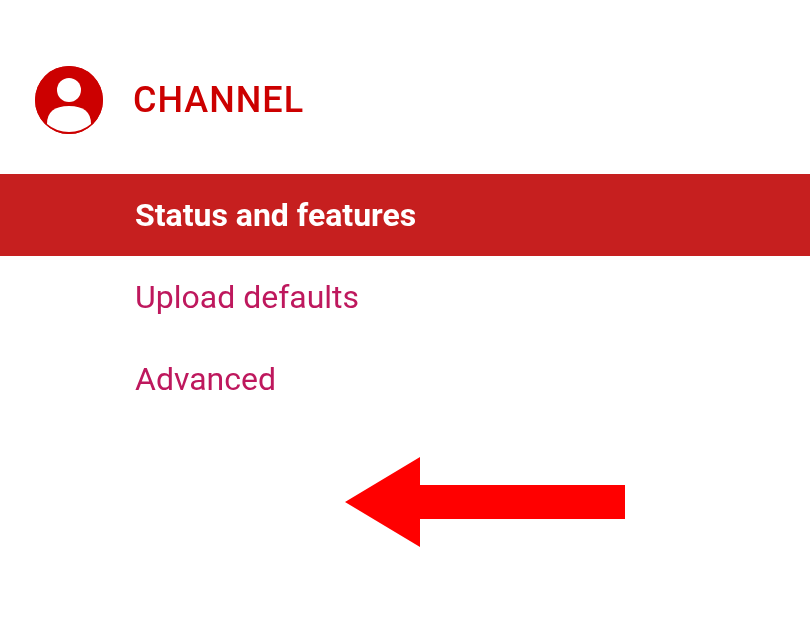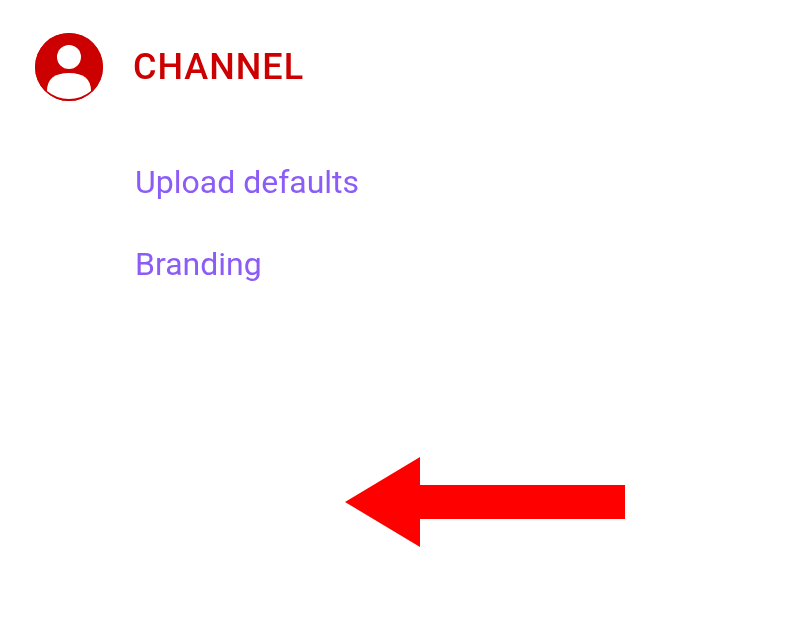--- a/index.html
+++ b/index.html
@@ -10,21 +10,21 @@
     body {
       font-family: Roboto, Arial, sans-serif;
       background: #ffffff;
       width: 810px;
       height: 640px;
       position: relative;
     }
     .header {
       display: flex;
       align-items: center;
-      padding: 33px 35px 40px 35px;
+      padding: 66px 35px 40px 35px;
       gap: 30px;
     }
     .avatar {
       width: 68px;
       height: 68px;
       border-radius: 50%;
       background: #CC0000;
       position: relative;
       display: flex;
       align-items: center;
@@ -39,21 +39,21 @@
       font-size: 36px;
       font-weight: 500;
       letter-spacing: 1px;
     }
     .menu {
       width: 100%;
     }
     .menu-item {
       padding: 22px 0 22px 135px;
       font-size: 32px;
-      color: #8b5cf6;
+      color: #be185d;
       font-weight: 400;
       cursor: pointer;
       position: relative;
     }
     .menu-item.active {
       background: #C61F1F;
       color: #ffffff;
       font-weight: 700;
     }
     .arrow {
@@ -76,25 +76,28 @@
     <svg viewBox="0 0 68 68">
       <circle cx="34" cy="34" r="34" fill="#CC0000"></circle>
       <circle cx="34" cy="24" r="12" fill="#ffffff"></circle>
       <path d="M 12 58 Q 12 40 34 40 Q 56 40 56 58 A 34 34 0 0 1 12 58 Z" fill="#ffffff"></path>
     </svg>
   </div>
   <div class="channel-title">CHANNEL</div>
 </div>
 
 <div class="menu">
+  <div class="menu-item active">
+    <span>Status and features</span>
+  </div>
   <div class="menu-item">
     <span>Upload defaults</span>
   </div>
   <div class="menu-item">
-    <span>Branding</span>
+    <span>Advanced</span>
   </div>
 </div>
 
 <div class="arrow">
   <svg width="290" height="100" viewBox="0 0 290 100">
     <polygon points="0,50 75,5 75,33 280,33 280,67 75,67 75,95" fill="#FF0000"></polygon>
   </svg>
 </div>
 
 </body></html>

